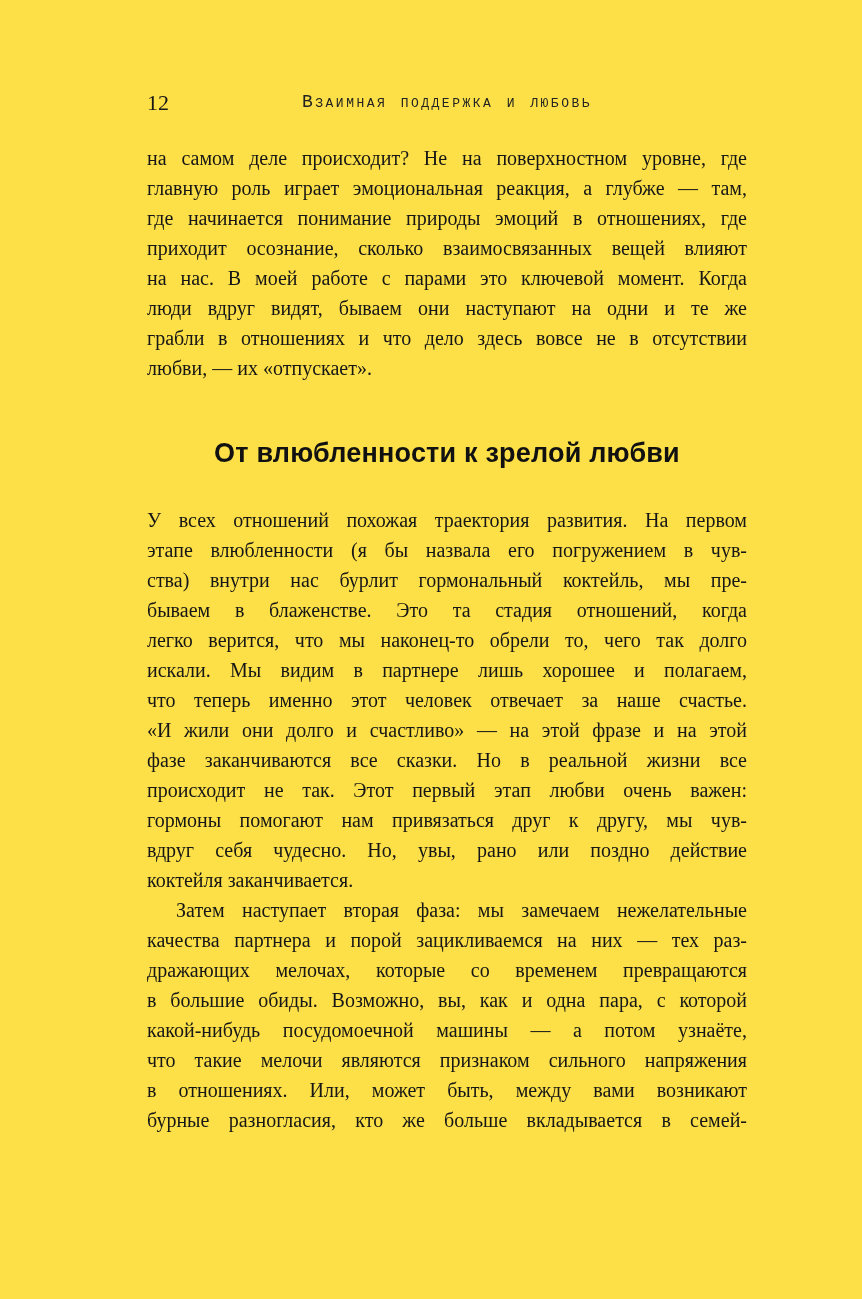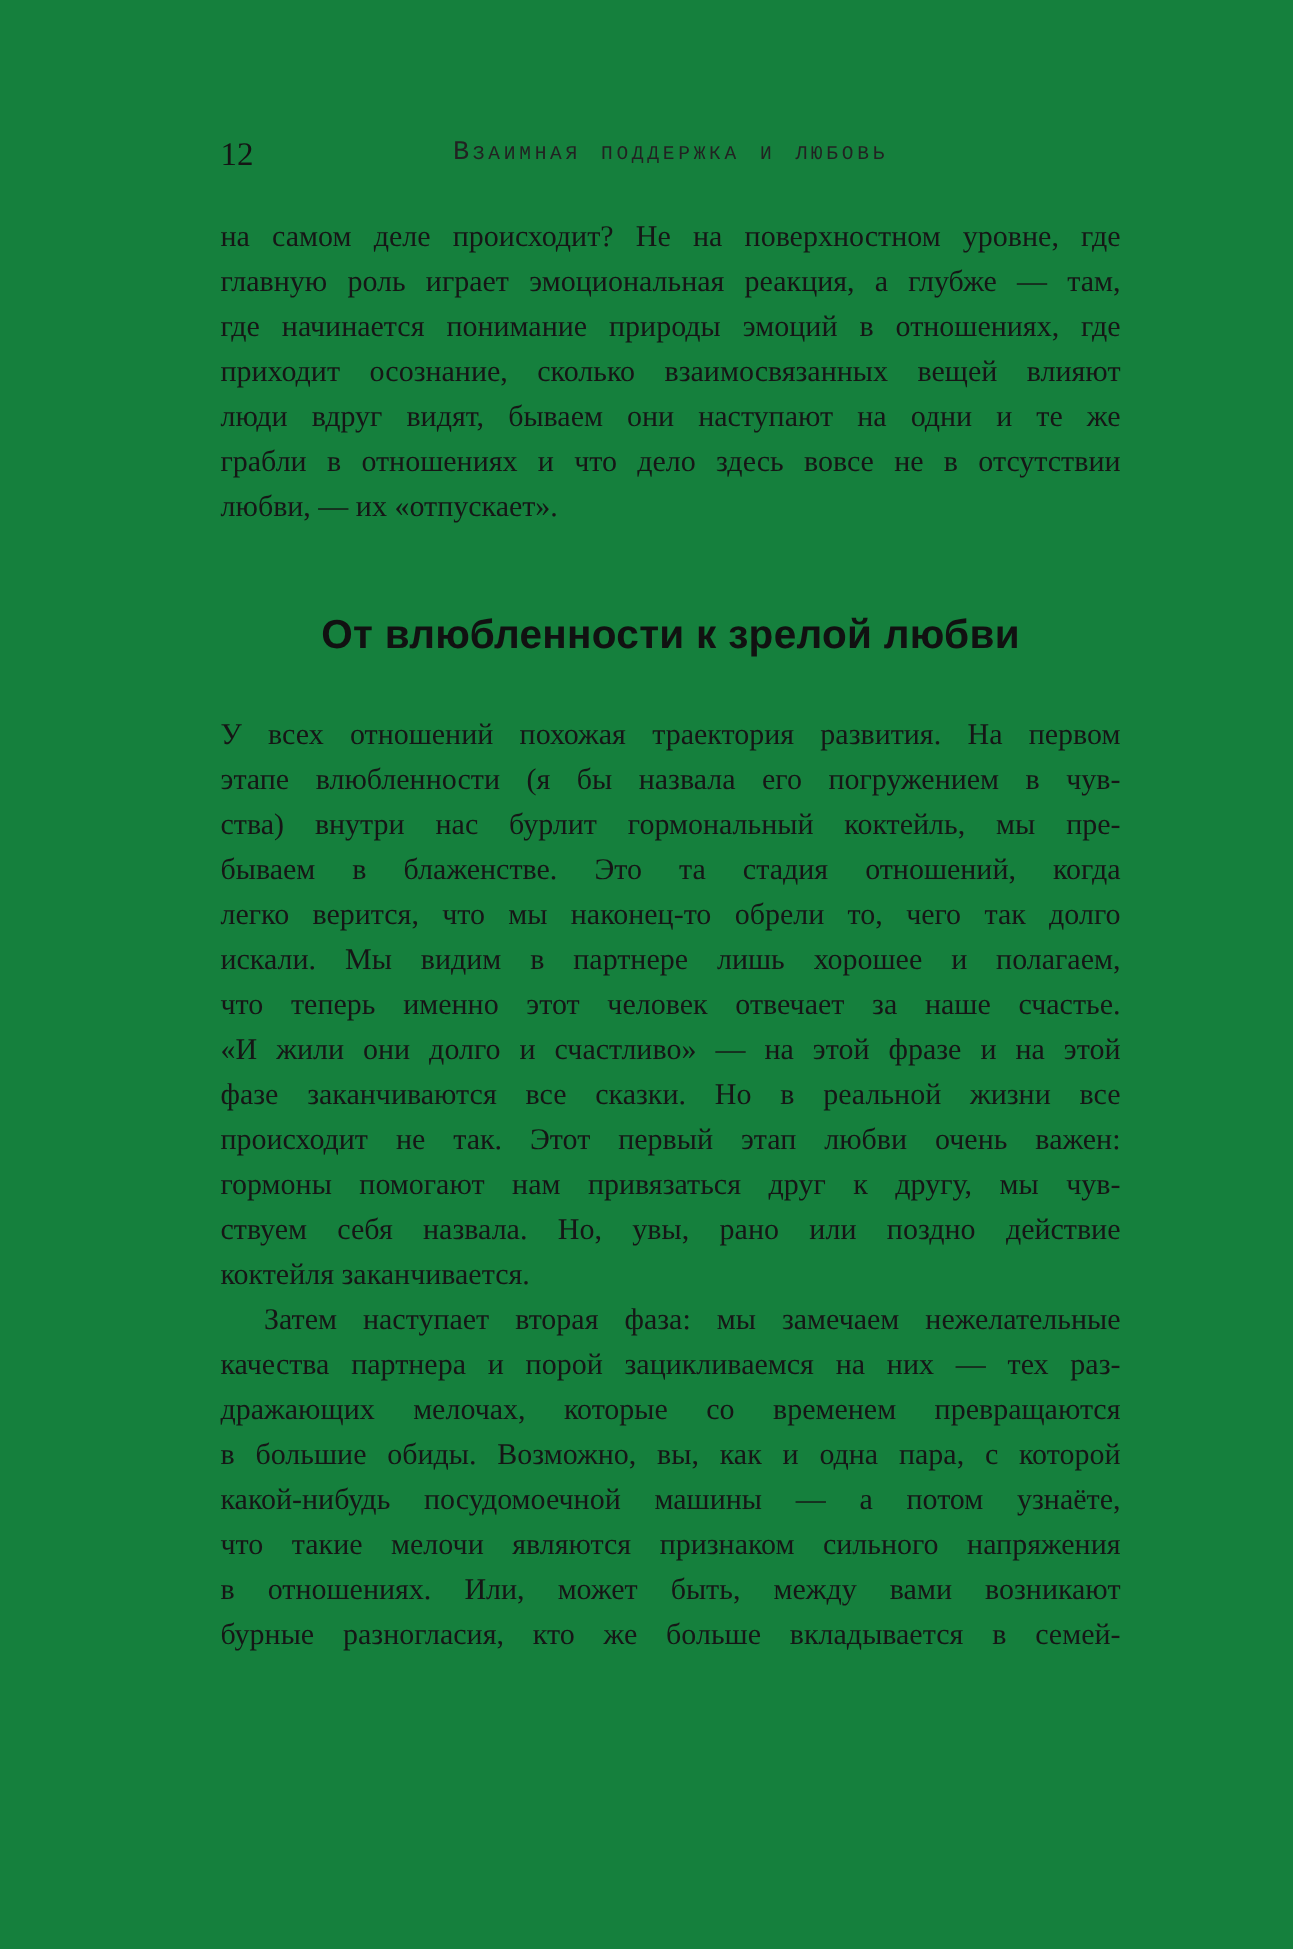--- a/index.html
+++ b/index.html
@@ -2,21 +2,21 @@
 <html lang="ru"><head>
 <meta charset="utf-8">
 <style>
   * { margin: 0; padding: 0; box-sizing: border-box; }
   html, body { background: #e8e8e8; }
   .page {
     position: relative;
     width: 862px;
     height: 1299px;
     margin: 0 auto;
-    background: #15803d;
+    background: #fde047;
     color: #1a1a1a;
     overflow: hidden;
   }
   .page-header {
     position: absolute;
     top: 90px;
     left: 147px;
     width: 600px;
     height: 26px;
   }
@@ -82,40 +82,41 @@
     <span class="running-head">Взаимная поддержка и любовь</span>
   </div>
 
   <div class="body-text">
 
     <div class="paragraph">
         <div class="line">на самом деле происходит? Не на поверхностном уровне, где</div>
         <div class="line">главную роль играет эмоциональная реакция, а глубже — там,</div>
         <div class="line">где начинается понимание природы эмоций в отношениях, где</div>
         <div class="line">приходит осознание, сколько взаимосвязанных вещей влияют</div>
+        <div class="line">на нас. В моей работе с парами это ключевой момент. Когда</div>
         <div class="line">люди вдруг видят, бываем они наступают на одни и те же</div>
         <div class="line">грабли в отношениях и что дело здесь вовсе не в отсутствии</div>
         <div class="line last">любви, — их «отпускает».</div>
       </div>
 
     <h2 class="section-heading">От влюбленности к зрелой любви</h2>
 
     <div class="paragraph">
         <div class="line">У всех отношений похожая траектория развития. На первом</div>
         <div class="line">этапе влюбленности (я бы назвала его погружением в чув-</div>
         <div class="line">ства) внутри нас бурлит гормональный коктейль, мы пре-</div>
         <div class="line">бываем в блаженстве. Это та стадия отношений, когда</div>
         <div class="line">легко верится, что мы наконец-то обрели то, чего так долго</div>
         <div class="line">искали. Мы видим в партнере лишь хорошее и полагаем,</div>
         <div class="line">что теперь именно этот человек отвечает за наше счастье.</div>
         <div class="line">«И жили они долго и счастливо» — на этой фразе и на этой</div>
         <div class="line">фазе заканчиваются все сказки. Но в реальной жизни все</div>
         <div class="line">происходит не так. Этот первый этап любви очень важен:</div>
         <div class="line">гормоны помогают нам привязаться друг к другу, мы чув-</div>
-        <div class="line">ствуем себя назвала. Но, увы, рано или поздно действие</div>
+        <div class="line">вдруг себя чудесно. Но, увы, рано или поздно действие</div>
         <div class="line last">коктейля заканчивается.</div>
       </div>
 
     <div class="paragraph">
         <div class="line indent">Затем наступает вторая фаза: мы замечаем нежелательные</div>
         <div class="line">качества партнера и порой зацикливаемся на них — тех раз-</div>
         <div class="line">дражающих мелочах, которые со временем превращаются</div>
         <div class="line">в большие обиды. Возможно, вы, как и одна пара, с которой</div>
         <div class="line">какой-нибудь посудомоечной машины — а потом узнаёте,</div>
         <div class="line">что такие мелочи являются признаком сильного напряжения</div>

